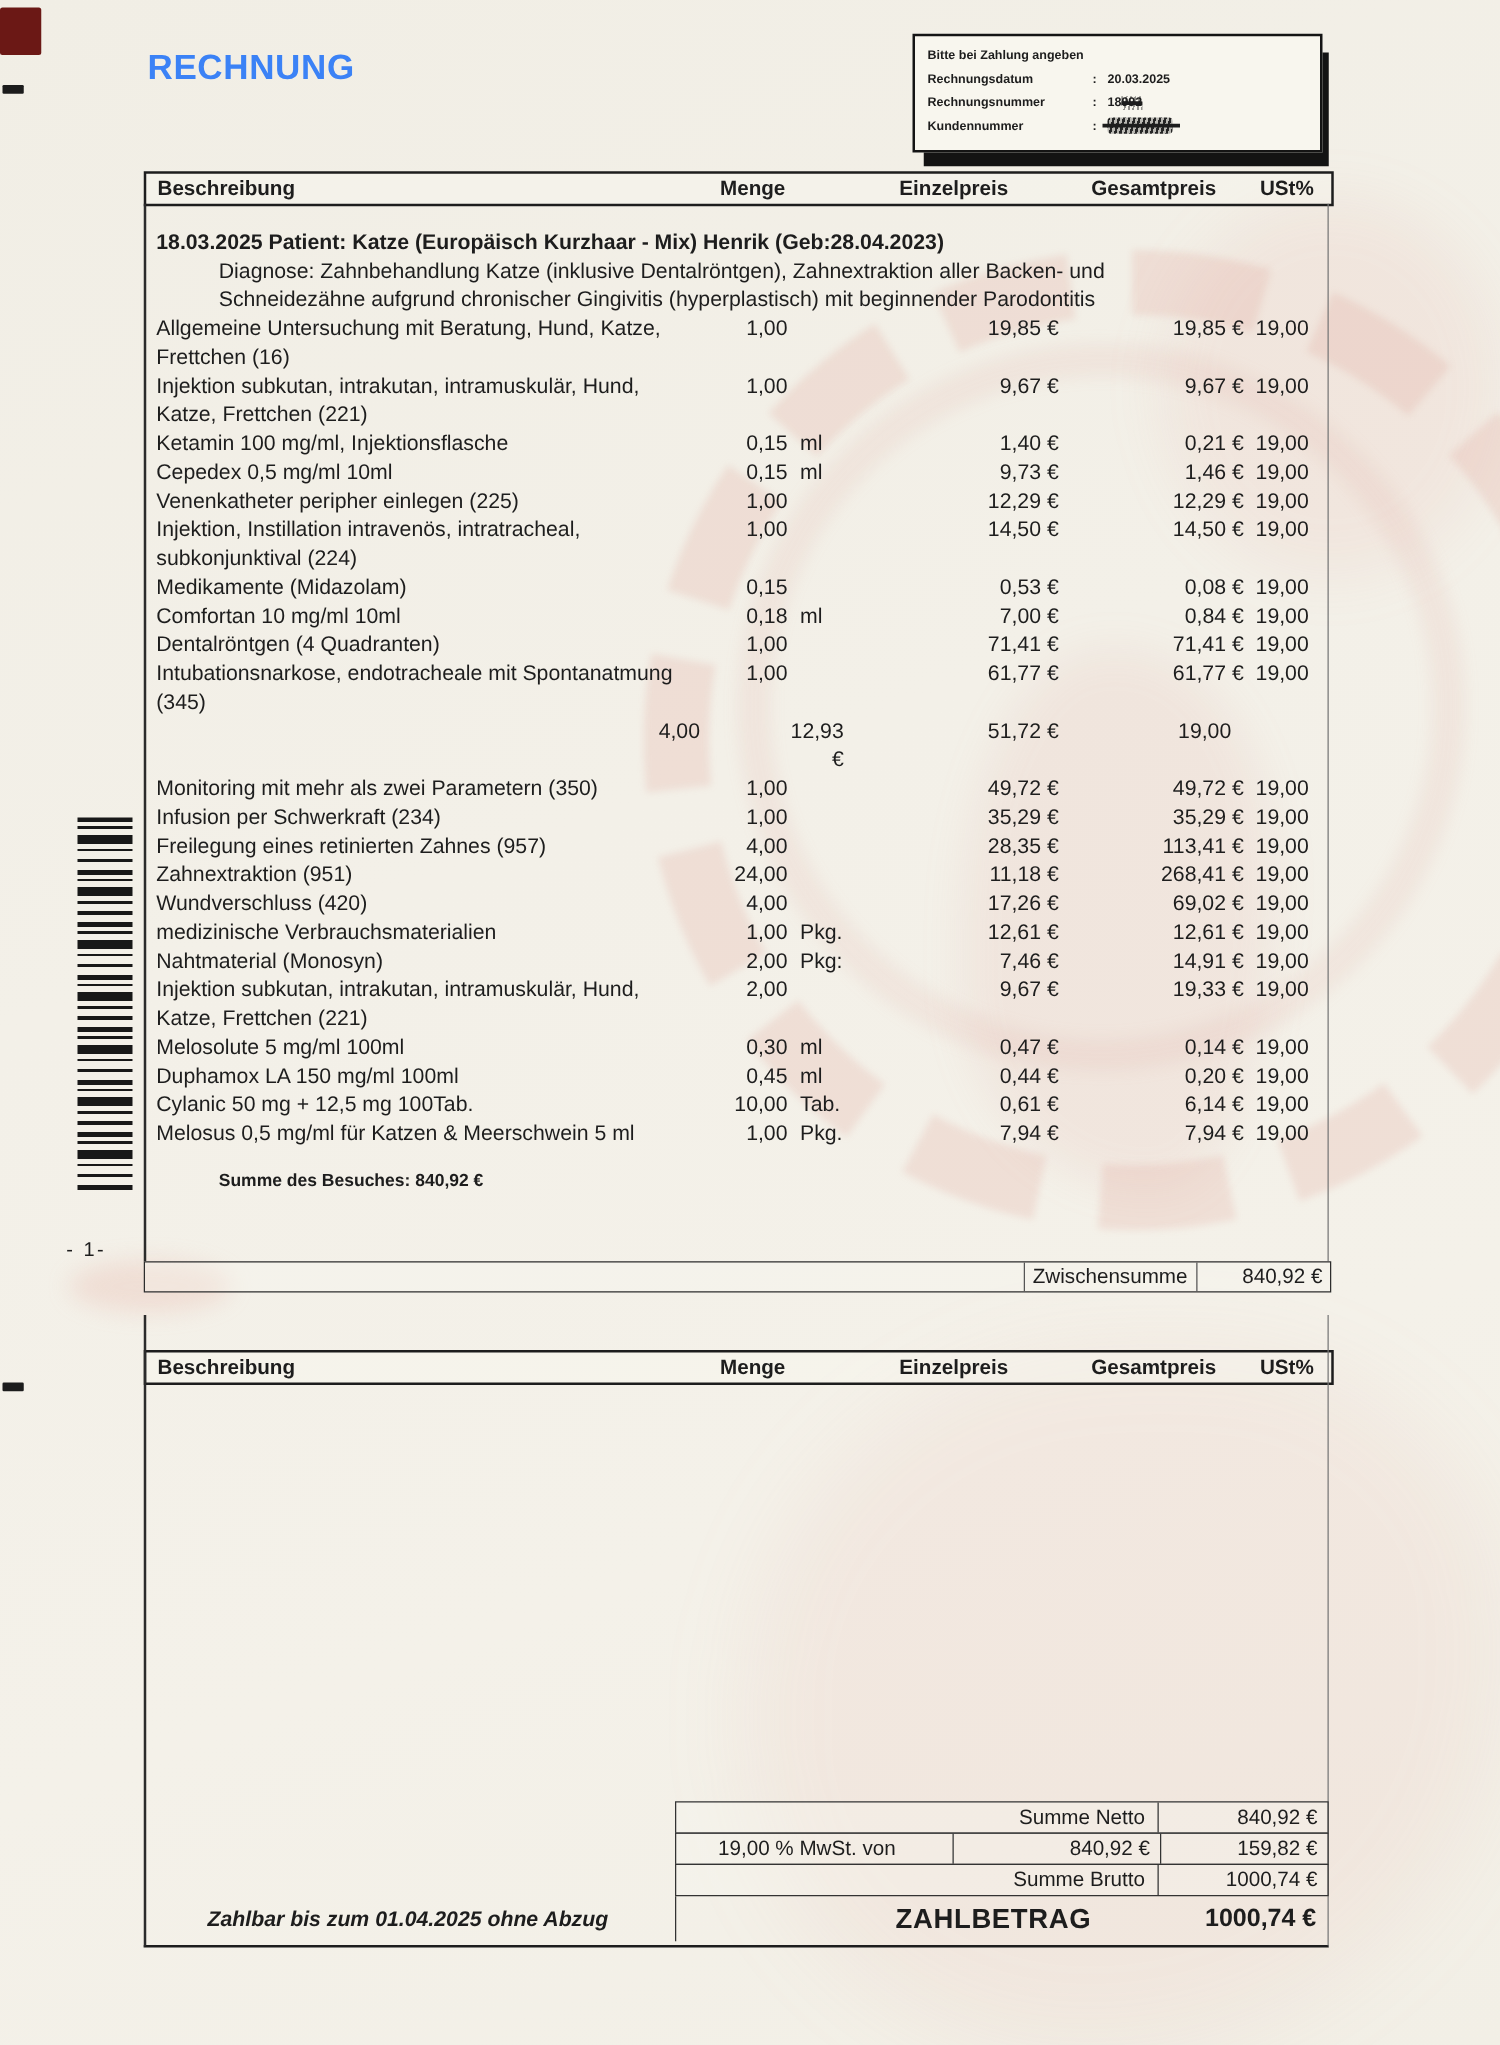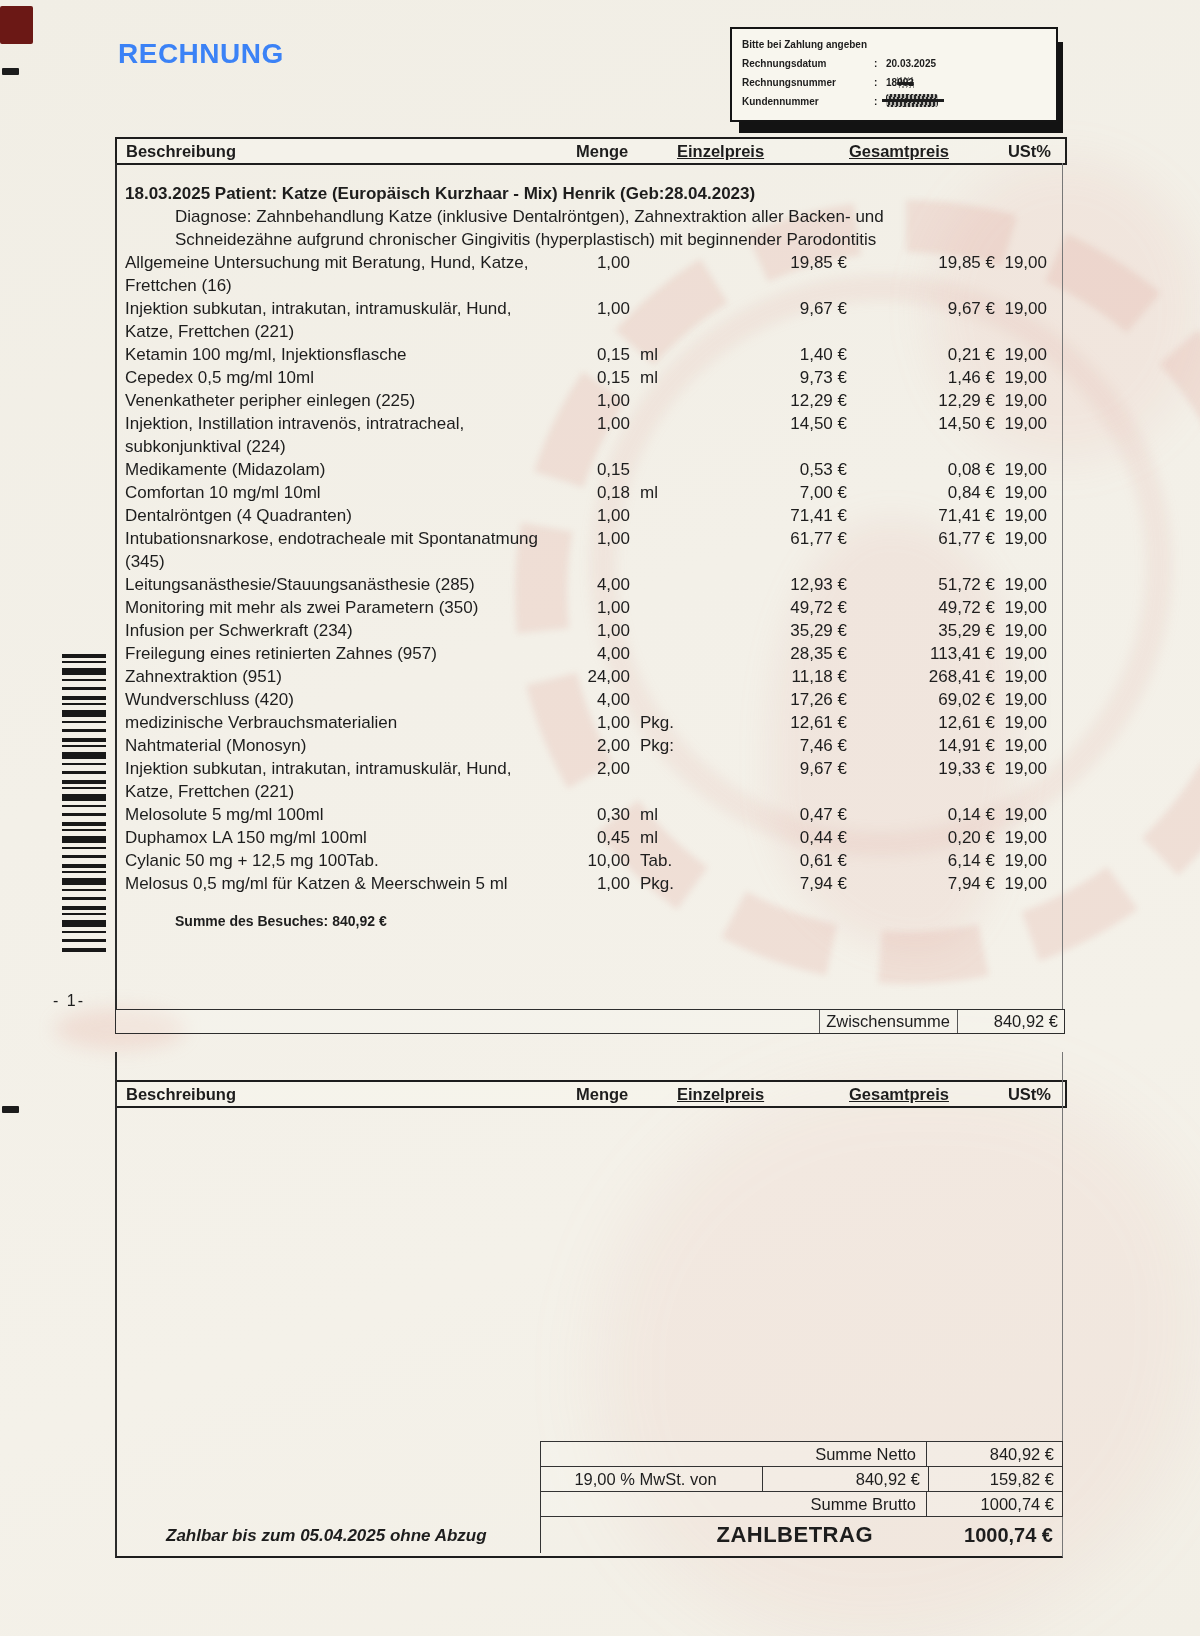--- a/index.html
+++ b/index.html
@@ -39,21 +39,21 @@
     background:repeating-linear-gradient(100deg,rgba(25,25,25,0.45) 0 1.5px,transparent 1.5px 3.5px);}
   .scribble{display:inline-block;width:52px;height:13px;border-radius:3px;position:relative;top:2px;
     background:repeating-linear-gradient(104deg,#262626 0 2px,rgba(40,40,40,0.3) 2px 4px);}
   .scribble::after{content:"";position:absolute;left:-4px;right:-6px;top:5px;height:3px;background:#1d1d1d;}
   
   .tbl-head{position:absolute;left:115px;width:948px;height:24px;border:2px solid #1d1d1d;
     display:grid;grid-template-columns:445px 70px 45px 172px 148px 64px;align-items:center;
     font-weight:bold;font-size:16.5px;background:rgba(250,248,241,0.35);}
   .h-desc{padding-left:9px;}
   .h-menge{padding-left:14px;grid-column:2/4;}
-  .h-right{text-align:left;text-decoration:underline;}
+  .h-right{text-align:center;}
   .h-ust{text-align:right;padding-right:10px;}
   .tbl-body{position:absolute;left:115px;top:163px;width:948px;height:846px;
     border-left:2px solid #2b2b2b;border-right:1.5px solid #777;
     font-size:17px;line-height:23px;padding-top:19px;box-sizing:border-box;}
   .patient-line{font-weight:bold;padding-left:8px;}
   .diagnose-line{padding-left:58px;max-width:830px;}
   .item-row{display:grid;grid-template-columns:443px 70px 45px 172px 148px 62px;}
   .c-desc{padding-left:8px;}
   .c-qty{text-align:right;}
   .c-unit{padding-left:10px;}
@@ -217,21 +217,20 @@
       </div>
       <div class="item-row">
         <div class="c-desc">Intubationsnarkose, endotracheale mit Spontanatmung (345)</div>
         <div class="c-qty">1,00</div>
         <div class="c-unit"></div>
         <div class="c-price">61,77 €</div>
         <div class="c-total">61,77 €</div>
         <div class="c-vat">19,00</div>
       </div>
       <div class="item-row">
-        <div class="c-desc">Leitungsanästhesie/Stauungsanästhesie (285)</div>
         <div class="c-qty">4,00</div>
         <div class="c-unit"></div>
         <div class="c-price">12,93 €</div>
         <div class="c-total">51,72 €</div>
         <div class="c-vat">19,00</div>
       </div>
       <div class="item-row">
         <div class="c-desc">Monitoring mit mehr als zwei Parametern (350)</div>
         <div class="c-qty">1,00</div>
         <div class="c-unit"></div>
@@ -361,14 +360,14 @@
     </div>
     <div class="sum-row">
       <div class="sr-label">Summe Brutto</div>
       <div class="sr-cell sr-val">1000,74 €</div>
     </div>
     <div class="zb-row">
       <div class="zb-label">ZAHLBETRAG</div>
       <div class="zb-value">1000,74 €</div>
     </div>
   </div>
-  <div class="due-note">Zahlbar bis zum 05.04.2025 ohne Abzug</div>
+  <div class="due-note">Zahlbar bis zum 01.04.2025 ohne Abzug</div>
 </div>
 
 </body></html>

